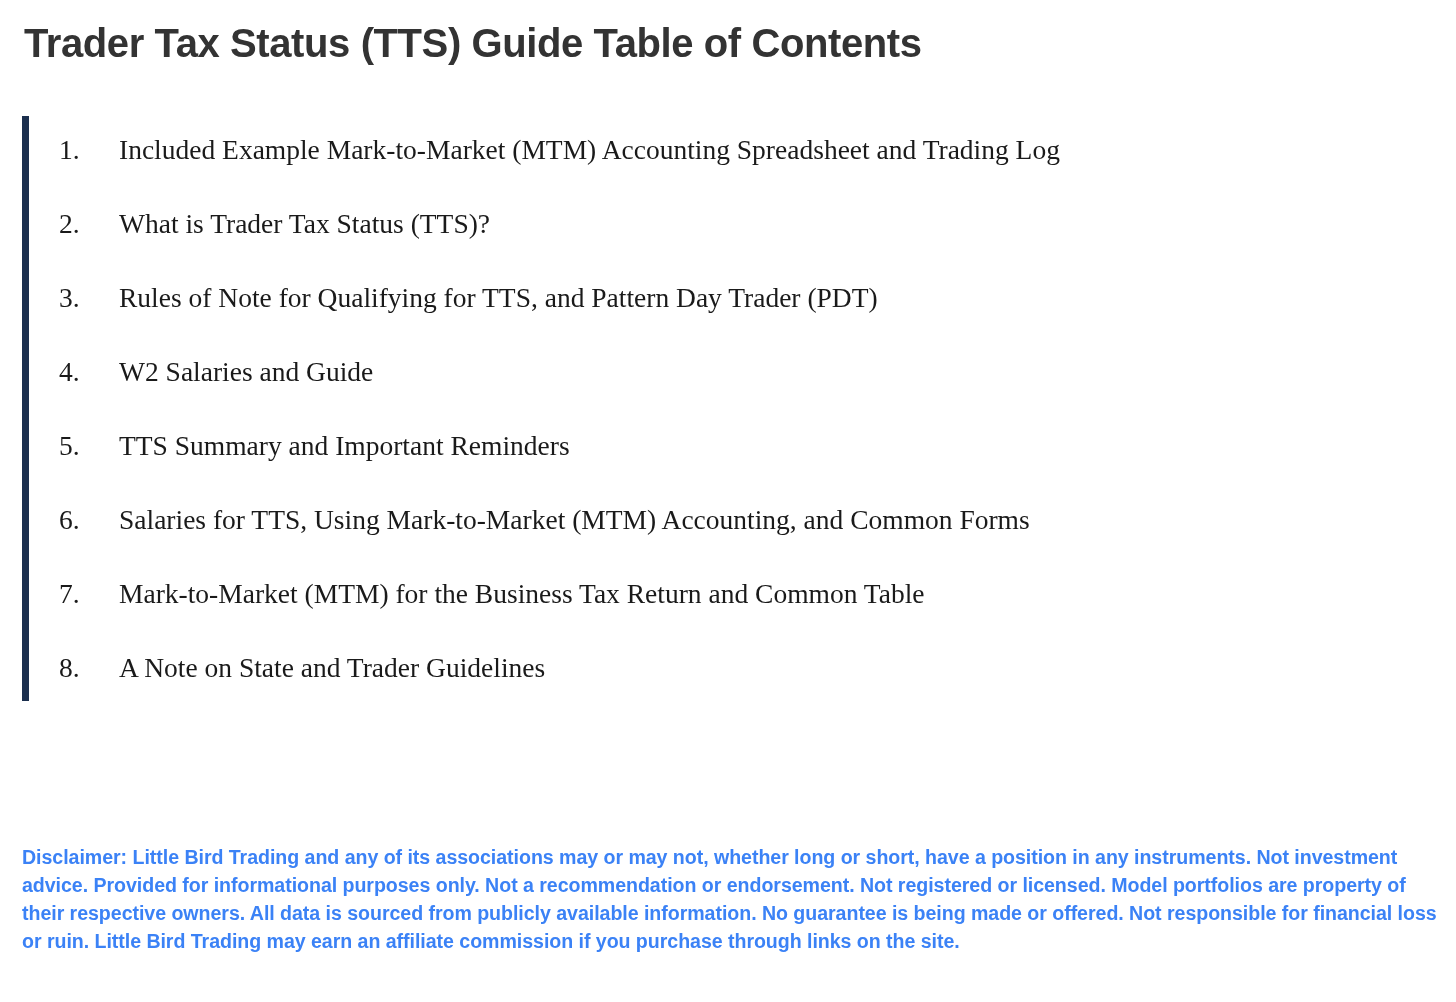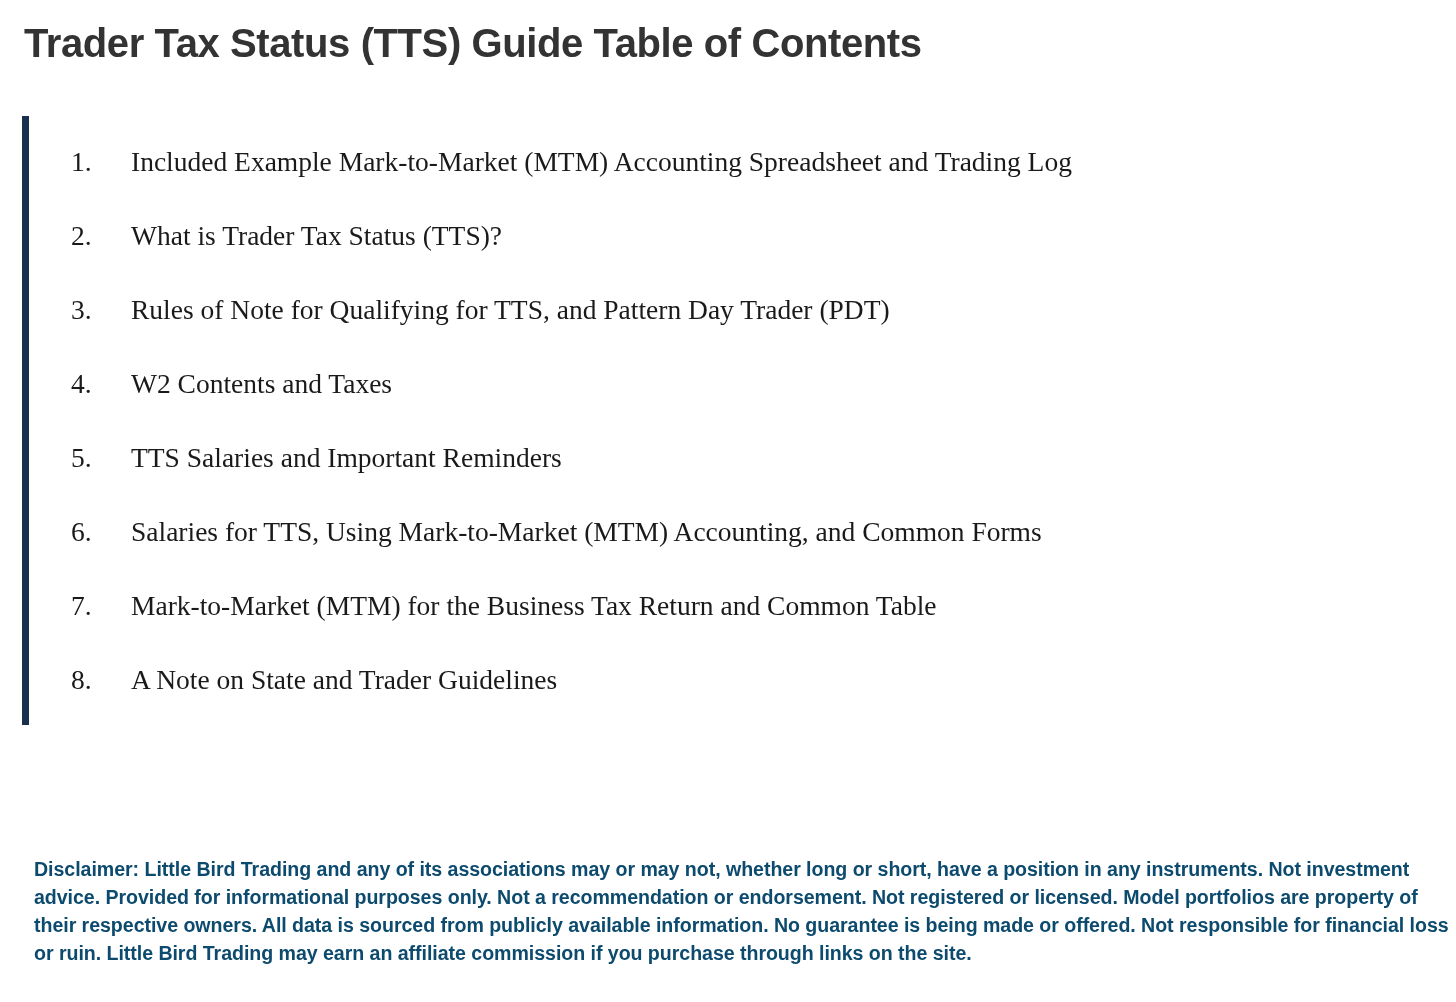--- a/index.html
+++ b/index.html
@@ -41,21 +41,21 @@
     position: absolute;
     left: 22px;
     top: 116px;
     width: 1420px;
     border-left: 7px solid #1b2f4e;
     box-sizing: border-box;
     padding: 0;
   }
 
   ol.toc-list {
-    margin: 16px;
+    margin: 4px;
     padding: 0 0 0 26px;      
     list-style: none;
     counter-reset: toc;
   }
 
   ol.toc-list > li {
     counter-increment: toc;
     position: relative;
     font-family: "Liberation Serif", serif;
     font-size: 27.5px;
@@ -86,26 +86,26 @@
   .toc-item-text {
     display: block;
   }
 
   
   .disclaimer {
     position: absolute;
     left: 22px;
     top: 843px;
     width: 1420px;
-    margin: 12px;
+    margin: 0;
     font-family: "Liberation Sans", sans-serif;
     font-size: 19.6px;
     font-weight: 700;
     line-height: 28px;
-    color: #0c4a6e;
+    color: #3b82f6;
     letter-spacing: -0.05px;
     text-align: left;
   }
 </style>
 </head>
 <body>
 
 <div class="page">
 
   <h1 class="page-title">Trader Tax Status (TTS) Guide Table of Contents</h1>
@@ -115,24 +115,24 @@
       <li>
         <span class="toc-item-text">Included Example Mark-to-Market (MTM) Accounting Spreadsheet and Trading Log</span>
       </li>
       <li>
         <span class="toc-item-text">What is Trader Tax Status (TTS)?</span>
       </li>
       <li>
         <span class="toc-item-text">Rules of Note for Qualifying for TTS, and Pattern Day Trader (PDT)</span>
       </li>
       <li>
-        <span class="toc-item-text">W2 Contents and Taxes</span>
+        <span class="toc-item-text">W2 Salaries and Guide</span>
       </li>
       <li>
-        <span class="toc-item-text">TTS Salaries and Important Reminders</span>
+        <span class="toc-item-text">TTS Summary and Important Reminders</span>
       </li>
       <li>
         <span class="toc-item-text">Salaries for TTS, Using Mark-to-Market (MTM) Accounting, and Common Forms</span>
       </li>
       <li>
         <span class="toc-item-text">Mark-to-Market (MTM) for the Business Tax Return and Common Table</span>
       </li>
       <li>
         <span class="toc-item-text">A Note on State and Trader Guidelines</span>
       </li>

